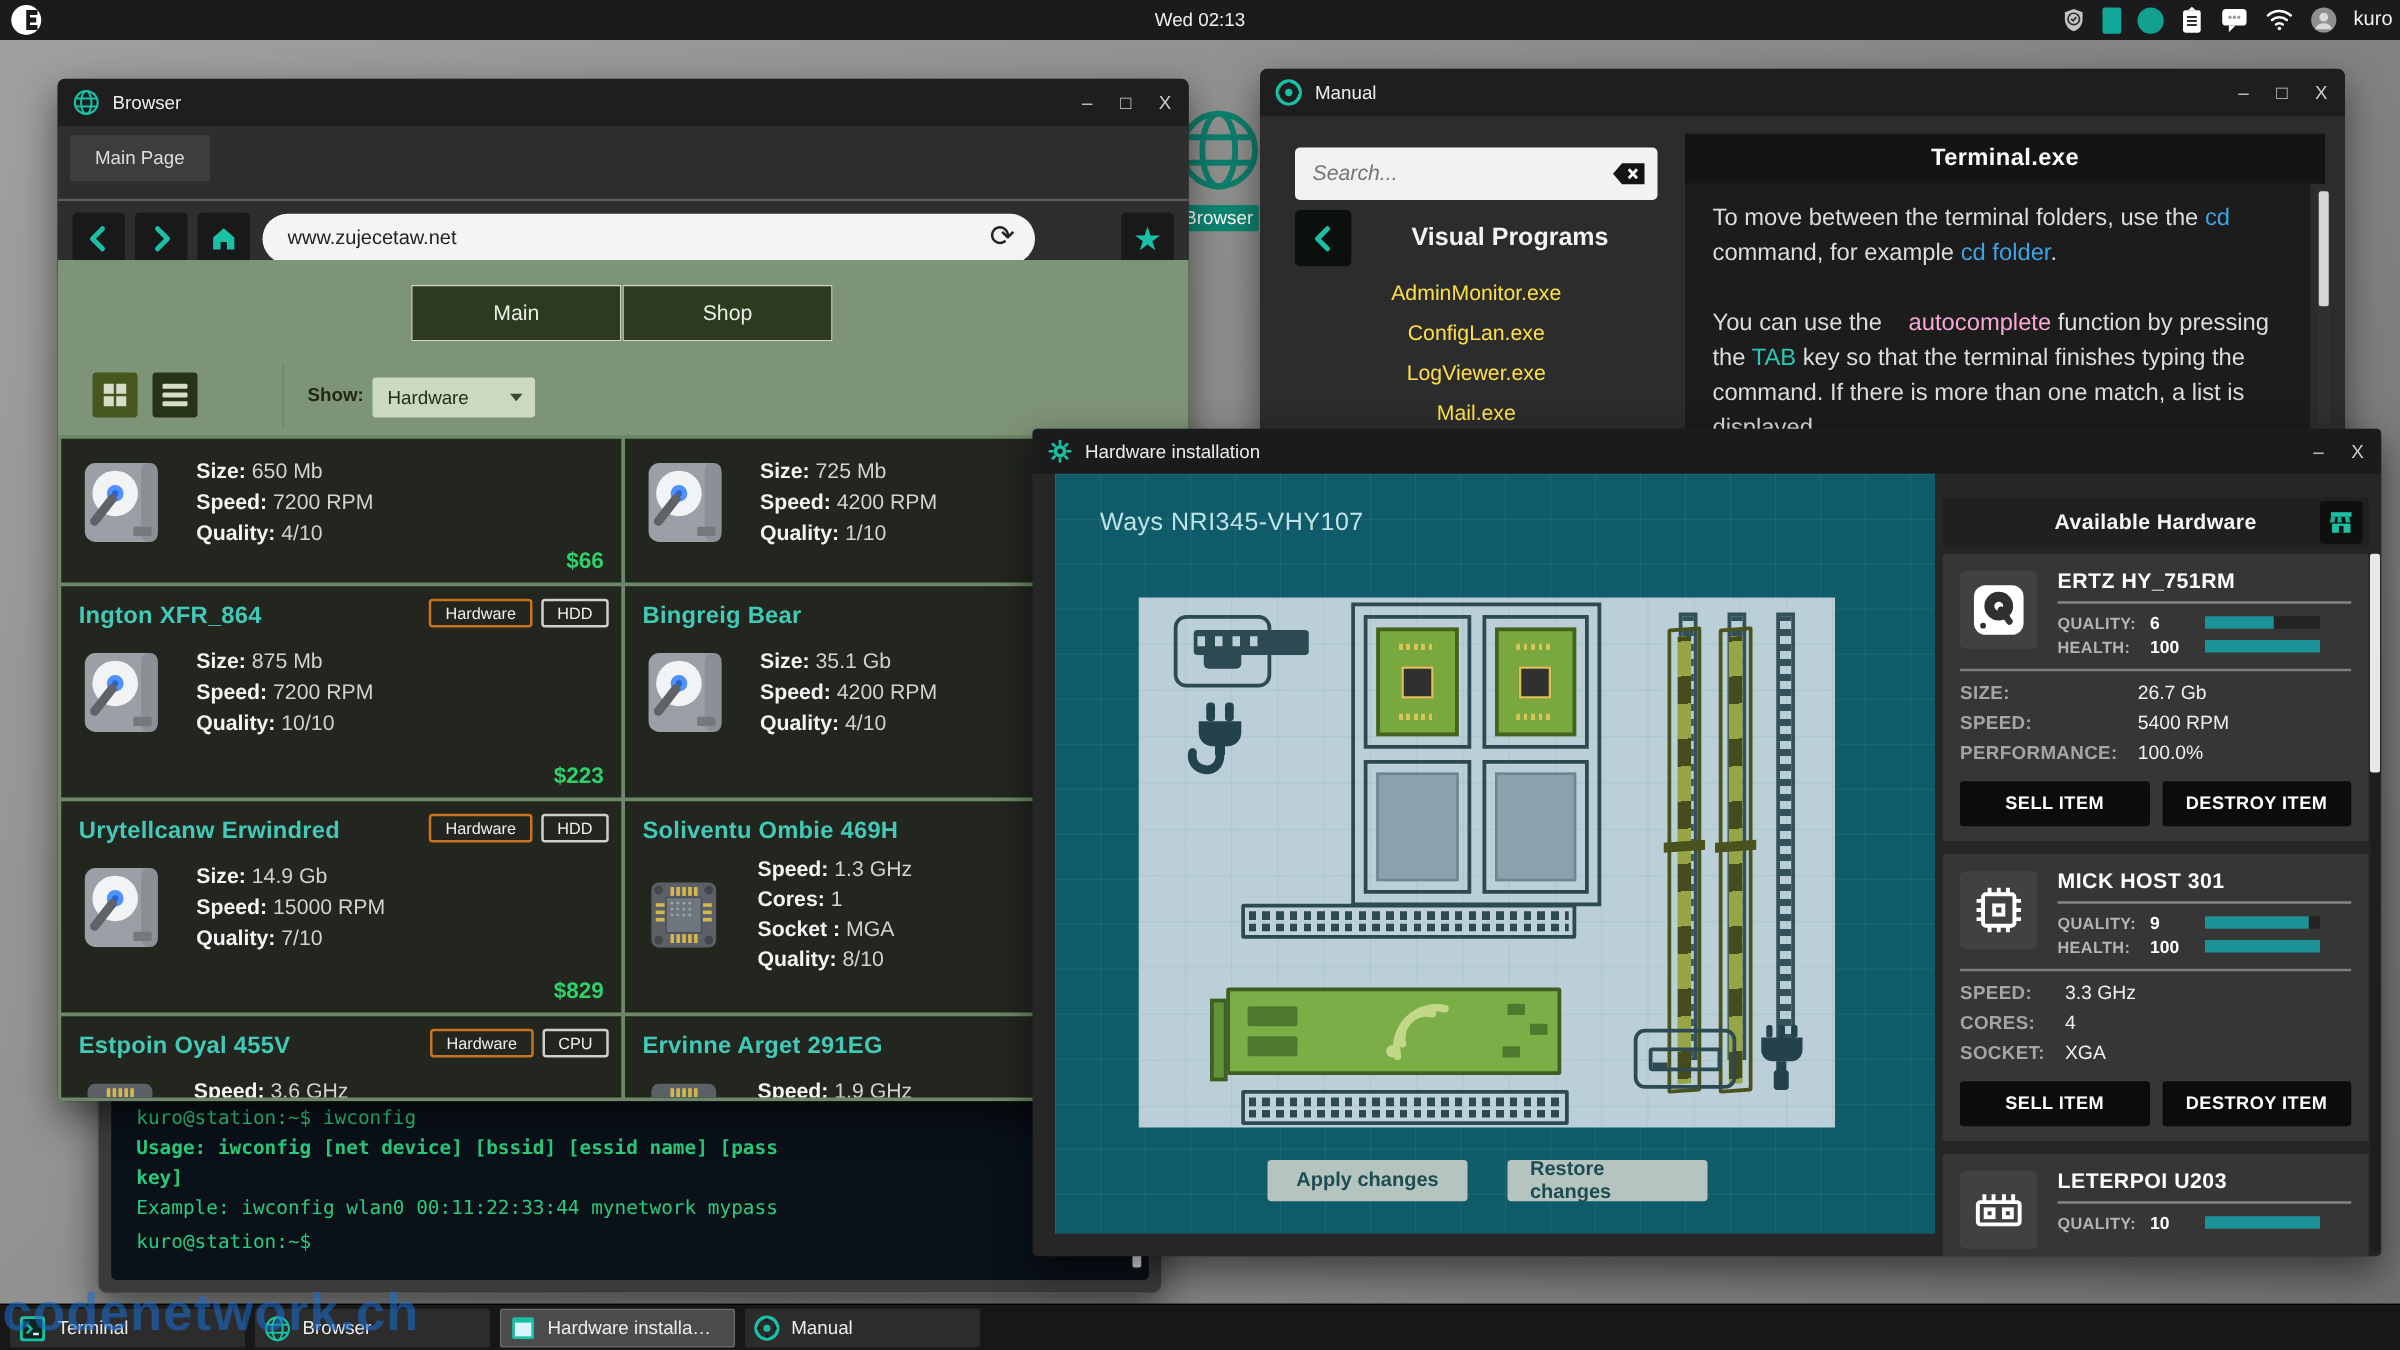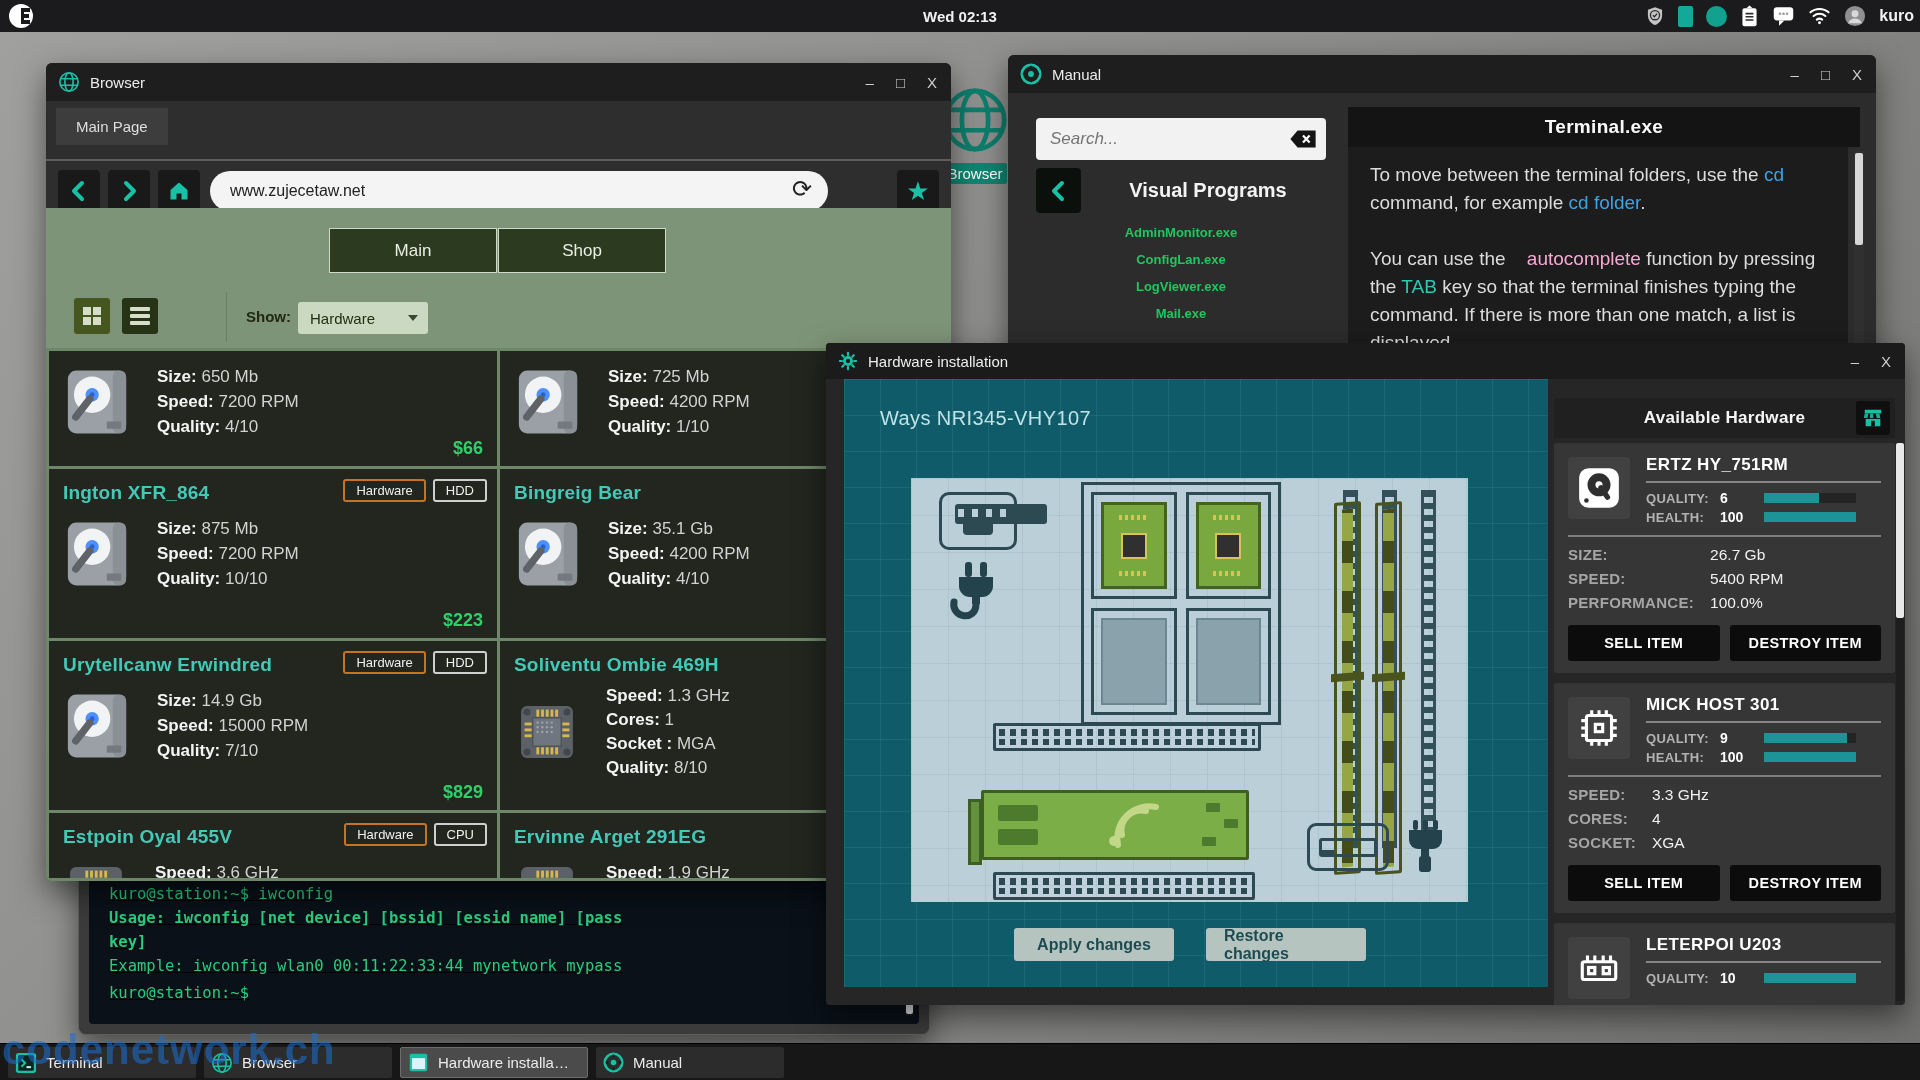--- a/index.html
+++ b/index.html
@@ -5,21 +5,21 @@
   html,body{margin:0;padding:0;background:#555;}
   *{box-sizing:border-box;font-family:"Liberation Sans",sans-serif;}
   #stage{position:relative;width:1920px;height:1080px;overflow:hidden;
     background:linear-gradient(135deg,#a0a09e 0%,#8d8d8b 45%,#6f6f6d 100%);}
   .abs{position:absolute;}
   .win{position:absolute;box-shadow:0 12px 30px rgba(0,0,0,.5);border-radius:6px;overflow:hidden;}
   .tbar{position:relative;height:38px;background:#1e1e1e;display:flex;align-items:center;padding:0 12px;color:#ededed;font-size:15px;gap:10px;}
   .wctl{position:absolute;right:14px;top:0;height:100%;display:flex;align-items:center;gap:22px;color:#cfcfcf;font-size:15px;}
   .wctl span{cursor:default;}
   
-  #topbar{left:0;top:0;width:1920px;height:32px;background:#1b1b1d;z-index:10;color:#eee;font-weight:bold;}
+  #topbar{left:0;top:0;width:1920px;height:32px;background:#1b1b1d;z-index:10;color:#eee;}
   #clock{left:50%;top:0;transform:translateX(-50%);height:32px;display:flex;align-items:center;font-size:15px;color:#f0f0f0;}
   #tray{right:6px;top:0;height:32px;display:flex;align-items:center;gap:13px;}
   
   #taskbar{left:0;bottom:0;width:1920px;height:37px;background:#171717;z-index:10;border-top:1px solid #000;}
   .tb-item{position:absolute;top:3px;height:31px;width:188px;background:#2c2c2c;border-radius:2px;display:flex;align-items:center;gap:9px;padding-left:7px;color:#ececec;font-size:15px;}
   .tb-item.active{background:#4b4b4b;border:1px solid #6d6d6d;text-align:right;}
   
   #browser{left:46px;top:63px;width:905px;height:818px;background:#2e2e2e;z-index:3;}
   .tabrow{position:relative;height:60px;background:#2e2e2e;}
   .tab{position:absolute;left:10px;top:7px;height:37px;background:#3d3d3d;padding:0 20px;display:flex;align-items:center;color:#dedede;font-size:15px;}
@@ -45,32 +45,32 @@
   .ibody{display:flex;margin-top:12px;}
   .ibody.notitle{margin-top:0;}
   .specs{margin-left:26px;font-size:17px;line-height:25px;color:#d2d2d2;}
   .specs b{color:#f4f4f4;}
   .price{position:absolute;right:14px;bottom:7px;font-size:18px;font-weight:700;color:#2fd06a;}
   
   #termwin{left:78px;top:845px;width:852px;height:190px;background:#3b3b3b;border:1px solid #5e5e5e;border-radius:8px;z-index:2;}
   #termin{position:absolute;left:10px;right:10px;top:10px;bottom:10px;background:#0a1119;border-radius:4px;}
   .tline{font-family:"DejaVu Sans Mono",monospace;font-size:15.5px;line-height:24px;color:#2bcb7c;white-space:pre-wrap;}
   .tbold{font-weight:700;}
-  #termtext{position:absolute;left:20px;right:16px;top:26px;text-decoration:underline;}
+  #termtext{position:absolute;left:20px;right:16px;top:26px;}
   .scrolltrack{position:absolute;background:#141a20;border-radius:2px;}
   .scrollthumb{position:absolute;background:#e8e8e8;border-radius:2px;}
   
   #manual{left:1008px;top:55px;width:868px;height:640px;background:#2c2c2c;z-index:4;}
   .searchbox{position:absolute;left:28px;top:63px;width:290px;height:42px;background:#f2f2f2;border-radius:4px;}
   .searchbox input{position:absolute;left:0;top:0;width:100%;height:100%;background:transparent;border:0;outline:0;font-size:17px;font-style:italic;color:#707070;padding:0 48px 0 14px;}
   .clearbtn{position:absolute;right:8px;top:9px;}
   .backbtn{position:absolute;left:28px;top:113px;width:45px;height:45px;background:#0b100d;border-radius:4px;display:flex;align-items:center;justify-content:center;}
   .vptitle{position:absolute;left:82px;top:124px;width:236px;text-align:center;font-size:20px;font-weight:700;color:#f3f3f3;}
   .proglist{position:absolute;left:28px;top:170px;width:290px;text-align:center;}
-  .progitem{font-size:13px;font-weight:700;color:#22c55e;margin-bottom:12px;}
+  .progitem{font-size:17px;font-weight:400;color:#fde047;margin-bottom:12px;}
   .arttitle{position:absolute;left:340px;top:52px;width:512px;height:40px;background:#141414;color:#fafafa;font-size:19px;font-weight:700;text-align:center;line-height:40px;letter-spacing:.3px;}
   .artbody{position:absolute;left:340px;top:92px;width:500px;bottom:14px;background:#1c1c1c;padding:14px 22px;font-size:19px;line-height:28px;color:#dcdcdc;overflow:hidden;}
   .c-blue{color:#3da4e3;}.c-orange{color:#f9a8d4;margin-left:16px;}.c-teal{color:#2bc9b4;}
   
   #hardware{left:826px;top:343px;width:1079px;height:662px;background:#262626;border-radius:4px;z-index:5;}
   #blueprint{position:absolute;left:18px;top:36px;width:704px;height:608px;background:#0f5b6a;
     background-image:linear-gradient(rgba(150,215,225,.10) 1px,transparent 1px),linear-gradient(90deg,rgba(150,215,225,.10) 1px,transparent 1px);background-size:36px 36px;}
   .boardlbl{position:absolute;left:36px;top:28px;font-size:20px;color:#bfe3e6;letter-spacing:.4px;}
   #mbpanel{position:absolute;left:67px;top:99px;width:557px;height:424px;background:#bacfd8;
     background-image:linear-gradient(rgba(90,130,140,.12) 1px,transparent 1px),linear-gradient(90deg,rgba(90,130,140,.12) 1px,transparent 1px);background-size:37px 37px;overflow:hidden;}

